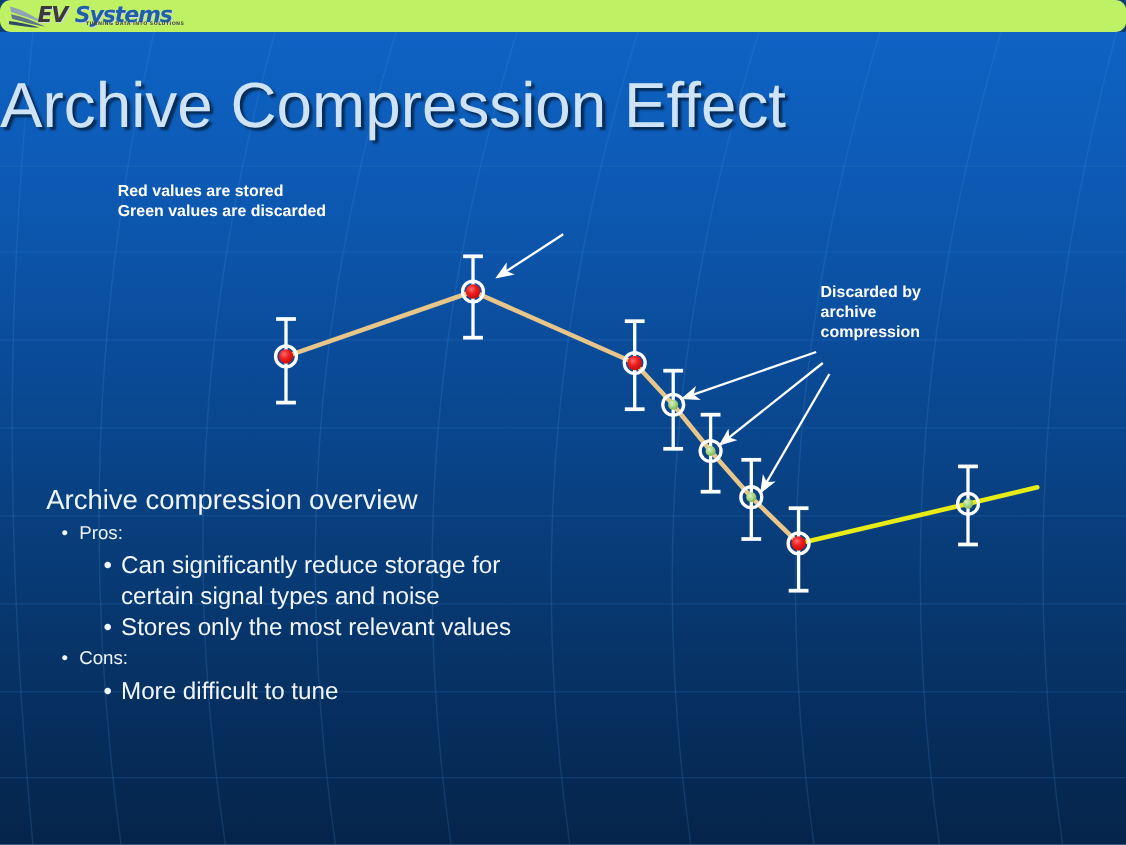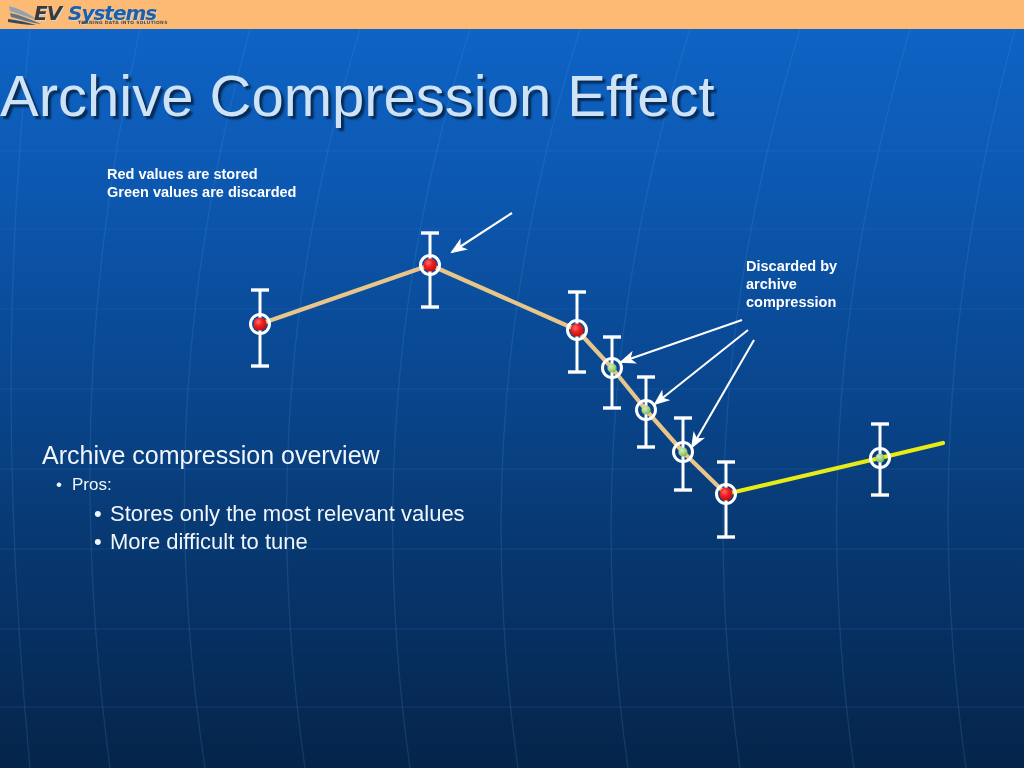--- a/index.html
+++ b/index.html
@@ -19,23 +19,24 @@
     overflow: hidden;
     background: #0a3d7a;
   }
 
   
   #logobar {
     position: absolute;
     left: 0; top: 0;
     width: 1024px;
     height: 29px;
-    background: #fdba74;
+    background: #bef264;
     z-index: 40;
     overflow: hidden;
+    border-radius: 10px;
   }
   #logo-wrap {
     position: absolute;
     left: 8px; top: 0px;
     width: 160px; height: 29px;
   }
   .logo-swoosh {
     position: absolute;
     left: 0px; top: 4px;
     width: 46px; height: 22px;
@@ -340,25 +341,32 @@
   </svg>
 
   <div id="body-text">
 
     <div class="lvl0">Archive compression overview</div>
 
     <div class="lvl1">
       <span class="b">•</span><span>Pros:</span>
     </div>
 
+    <div class="lvl2">
+      <span class="b">•</span><span>Can significantly reduce storage for</span>
+      <span class="cont">certain signal types and noise</span>
+    </div>
 
     <div class="lvl2">
       <span class="b">•</span><span>Stores only the most relevant values</span>
     </div>
 
+    <div class="lvl1">
+      <span class="b">•</span><span>Cons:</span>
+    </div>
 
     <div class="lvl2">
       <span class="b">•</span><span>More difficult to tune</span>
     </div>
 
 
   </div>
 
 </div>
 

